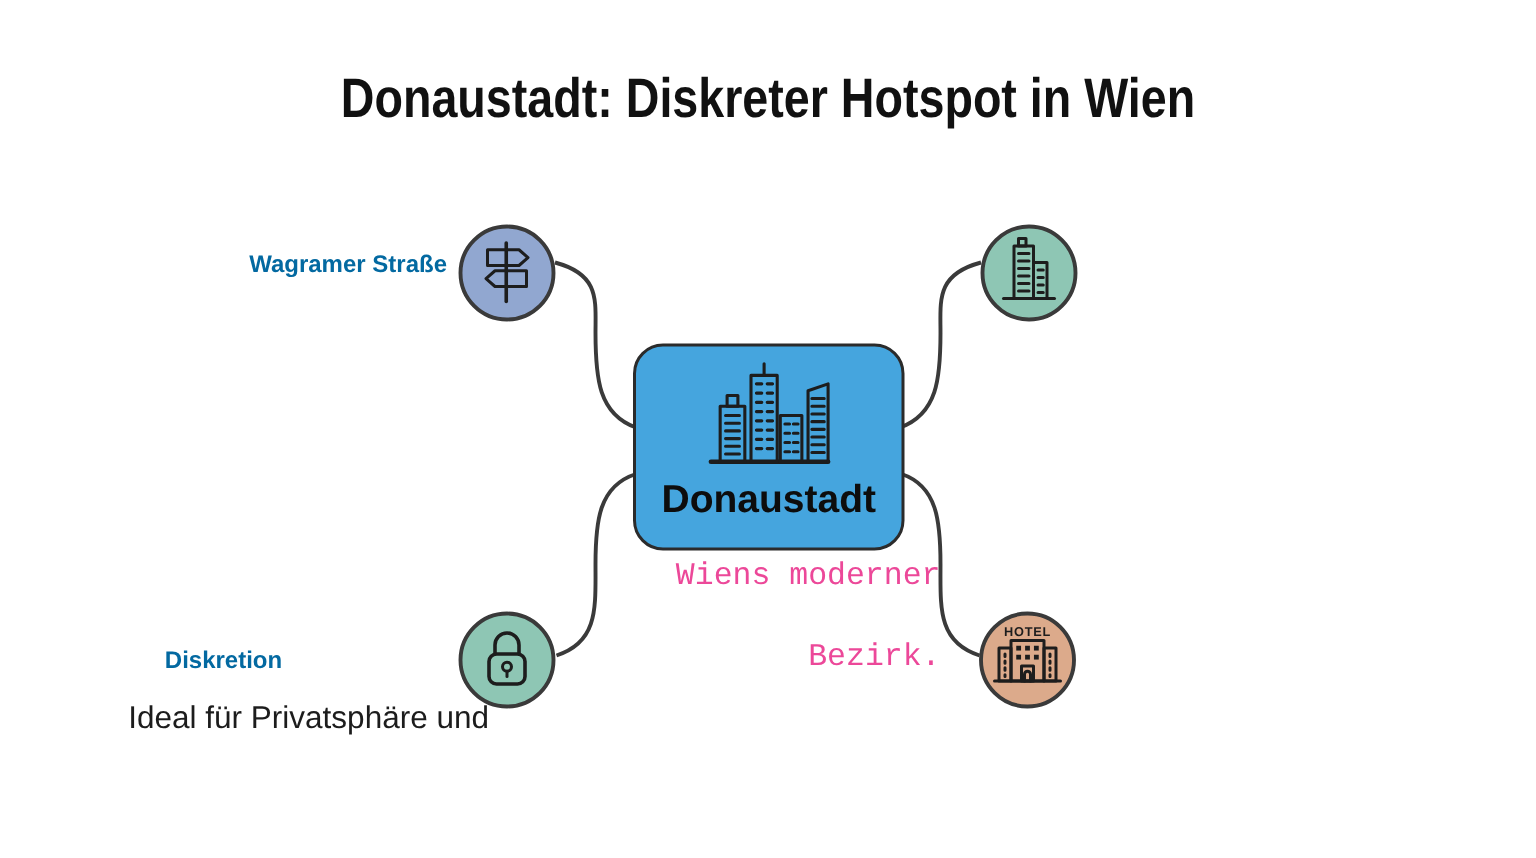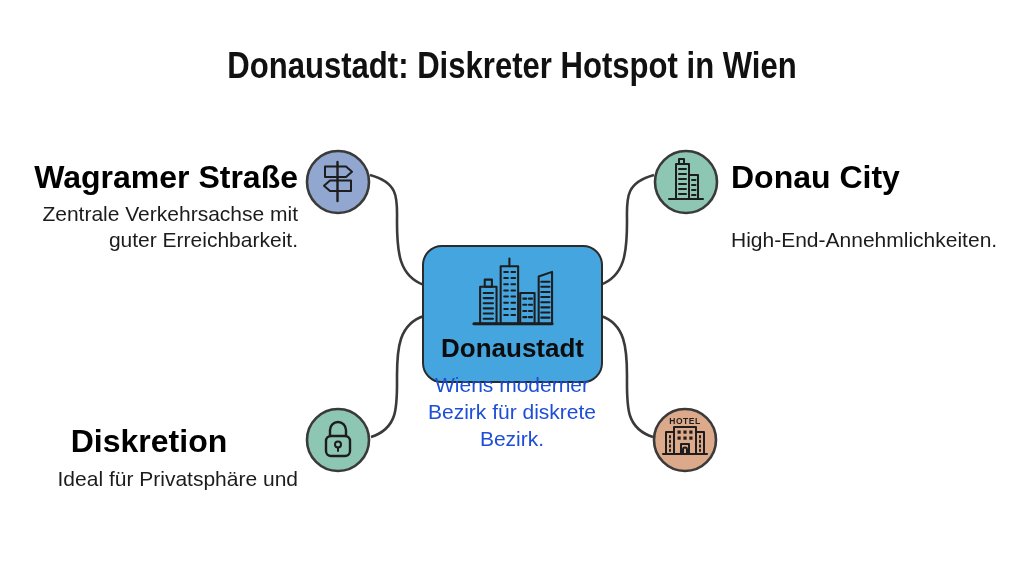--- a/index.html
+++ b/index.html
@@ -13,45 +13,45 @@
     transform:scaleX(0.84);transform-origin:512px 50%;letter-spacing:0;
     white-space:nowrap;
   }
   .connectors{position:absolute;left:0;top:0;width:1024px;height:572px;}
   .connectors path{fill:none;stroke:#3a3a3a;stroke-width:2.6;}
 
   
   .center-box{
     position:absolute;left:422px;top:229px;width:181px;height:138px;
     background:#45a5de;border:2.5px solid #2b2b2b;border-radius:20px;
-    box-sizing:border-box;display:flex;flex-direction:column;align-items:center;margin-top:16px;
+    box-sizing:border-box;display:flex;flex-direction:column;align-items:center;
   }
   .center-box svg{margin-top:10px;}
   .center-label{font-size:26px;font-weight:bold;color:#0d0d0d;margin-top:2px;white-space:nowrap;}
   .center-desc{
-    position:absolute;left:397px;top:371px;width:230px;text-align:center;
-    font-size:21px;line-height:27px;color:#1d4ed8;
+    position:absolute;left:397px;top:371px;width:230px;text-align:right;
+    font-size:21px;line-height:27px;color:#ec4899;font-family:Liberation Mono, monospace;
   }
 
   
   .node-circle{position:absolute;width:66px;height:66px;}
   .node-circle.tl{left:305px;top:149px;}
   .node-circle.tr{left:653px;top:149px;}
   .node-circle.bl{left:305px;top:407px;}
   .node-circle.br{left:652px;top:407px;}
 
   
-  .node-label{position:absolute;font-size:32px;font-weight:bold;line-height:32px;color:#000000;white-space:nowrap;}
+  .node-label{position:absolute;font-size:16px;font-weight:bold;line-height:32px;color:#0369a1;white-space:nowrap;}
   .node-desc{position:absolute;font-size:21px;line-height:26px;color:#1c1c1c;}
   .left-col{left:0;width:298px;text-align:right;}
   .right-col{left:731px;width:292px;text-align:left;}
   .row1-label{top:161px;}
   .row1-desc{top:201px;}
   .row2-label{top:425px;text-align:center;}
-  .row2-desc{top:466px;}
+  .row2-desc{top:466px;padding-left:28px;}
 
   .icon-stroke{fill:none;stroke:#1d1d1d;stroke-width:2;stroke-linejoin:round;stroke-linecap:round;}
   .icon-fill{fill:#1d1d1d;stroke:none;}
   .hotel-text{font-family:"Liberation Sans","DejaVu Sans",sans-serif;font-size:8.5px;font-weight:bold;fill:#1d1d1d;letter-spacing:0.5px;}
 </style>
 </head>
 <body>
 
 <div class="canvas">
 
@@ -80,53 +80,47 @@
       <path class="icon-stroke" d="M52,40.5h3 M57.5,40.5h3 M52,46.5h3 M57.5,46.5h3 M52,52.5h3 M57.5,52.5h3 M52,58.5h3 M57.5,58.5h3"></path>
 
       <path class="icon-stroke" d="M67,65 V19 L80,14.5 V65"></path>
       <path class="icon-stroke" d="M69.5,24h8 M69.5,29h8 M69.5,34h8 M69.5,39h8 M69.5,44h8 M69.5,49h8 M69.5,54h8 M69.5,59h8"></path>
     </svg>
     <div class="center-label">Donaustadt</div>
   </div>
 
   <div class="center-desc">
     <span>Wiens moderner</span><br>
-    <span>Bezirk für diskrete</span><br>
+    <br>
     <span>Bezirk.</span>
   </div>
 
   <div class="node-circle tl">
     <svg width="66" height="66" viewBox="0 0 66 66" aria-hidden="true">
       <circle cx="33" cy="33" r="31" stroke="#3a3a3a" stroke-width="2.6" fill="#91a7d0"></circle>
       <path class="icon-stroke" style="stroke-width:2.4" d="M32.5,13 V52"></path>
       <polygon class="icon-stroke" points="20,17.5 41,17.5 47,22.75 41,28 20,28" fill="#91a7d0"></polygon>
       <polygon class="icon-stroke" points="46,31.5 25,31.5 19,36.75 25,42 46,42" fill="#91a7d0"></polygon>
     </svg>
   </div>
   <div class="node-label left-col row1-label">Wagramer Straße</div>
-  <div class="node-desc left-col row1-desc">
-    <span>Zentrale Verkehrsachse mit</span><br>
-    <span>guter Erreichbarkeit.</span>
-  </div>
 
   <div class="node-circle tr">
     <svg width="66" height="66" viewBox="0 0 66 66" aria-hidden="true">
       <circle cx="33" cy="33" r="31" stroke="#3a3a3a" stroke-width="2.6" fill="#8ec6b4"></circle>
       <path class="icon-stroke" d="M16,50 H50"></path>
       <rect class="icon-stroke" x="23" y="15" width="13" height="35"></rect>
       <rect class="icon-stroke" x="26" y="10" width="5" height="5"></rect>
       <path class="icon-stroke" d="M26,20h7 M26,25h7 M26,30h7 M26,35h7 M26,40h7 M26,45h7"></path>
       <rect class="icon-stroke" x="36" y="26" width="9" height="24"></rect>
       <path class="icon-stroke" d="M39,31h3.5 M39,36h3.5 M39,41h3.5 M39,46h3.5"></path>
     </svg>
   </div>
-  <div class="node-label right-col row1-label">Donau City</div>
   <div class="node-desc right-col row1-desc">
     <br>
-    <span>High-End-Annehmlichkeiten.</span>
   </div>
 
   <div class="node-circle bl">
     <svg width="66" height="66" viewBox="0 0 66 66" aria-hidden="true">
       <circle cx="33" cy="33" r="31" stroke="#3a3a3a" stroke-width="2.6" fill="#8ec6b4"></circle>
       <path class="icon-stroke" style="stroke-width:2.4" d="M25,29 v-6 a8,8 0 0 1 16,0 v6"></path>
       <rect class="icon-stroke" style="stroke-width:2.4" x="21" y="29" width="24" height="20" rx="5"></rect>
       <circle class="icon-stroke" cx="33" cy="37.5" r="3"></circle>
       <path class="icon-stroke" d="M33,40.5 V44"></path>
     </svg>

